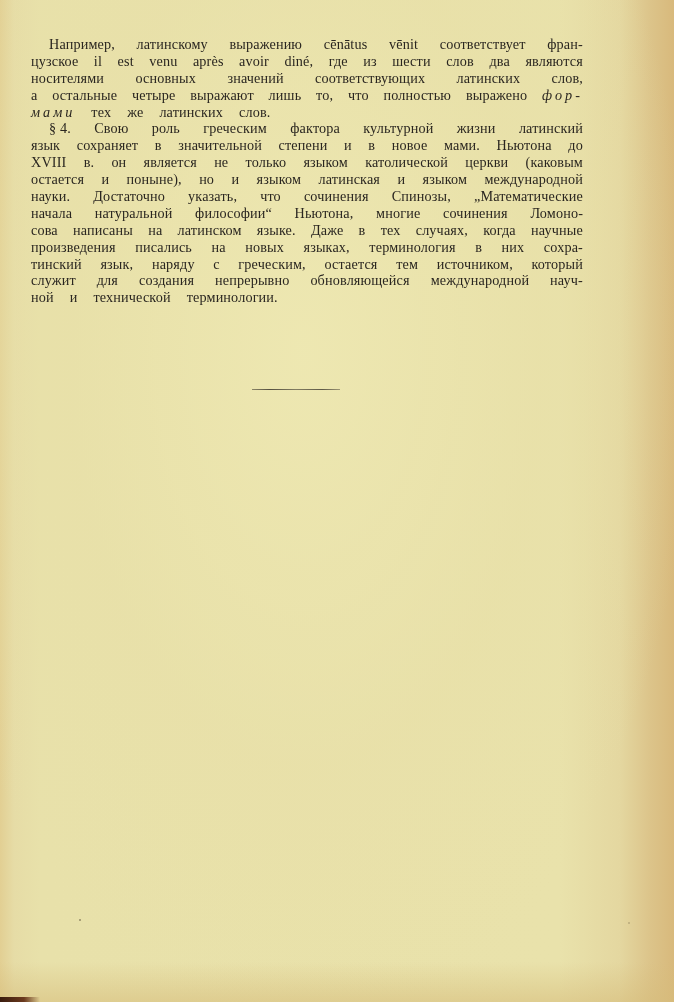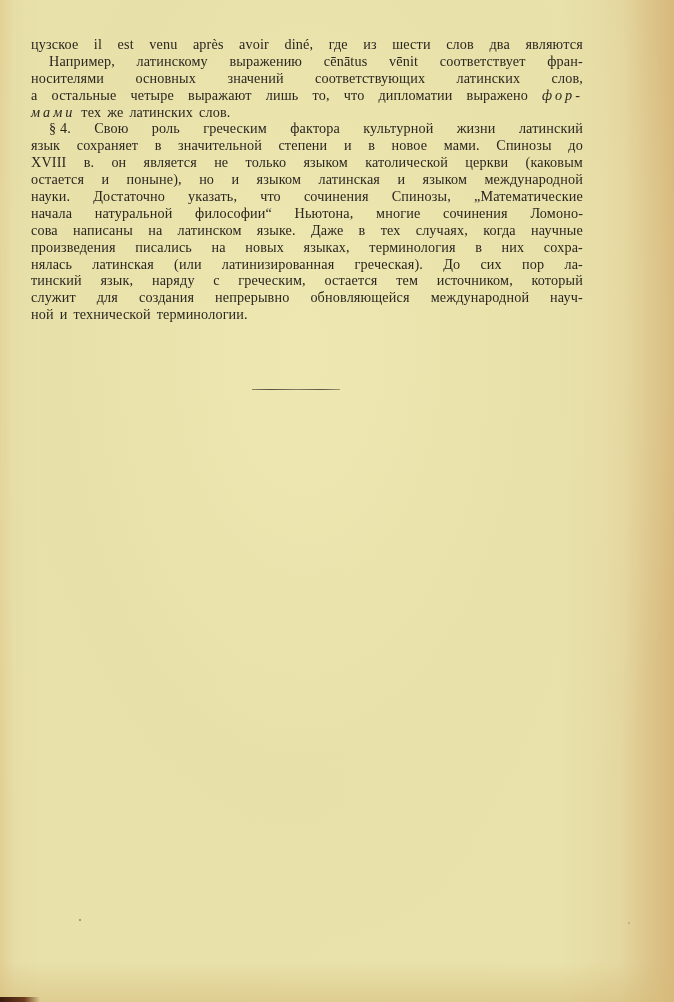--- a/index.html
+++ b/index.html
@@ -68,76 +68,76 @@
     }
     
     .jl {
       display: flex;
       justify-content: space-between;
       white-space: nowrap;
       height: 16.9px;
     }
     .jl.left {
       justify-content: flex-start;
-      gap: 6px;
+      gap: 16px;
     }
     .jl.indented {
       padding-left: 18px;
     }
   </style>
 </head>
 <body>
 
 <div class="page">
   <div class="page-bottom-shade"></div>
   <div class="corner-mark"></div>
 
   <div class="text-block">
 
+    <div class="jl indented">
+        <span>Например,</span>
+        <span>латинскому</span>
+        <span>выражению</span>
+        <span>cēnātus</span>
+        <span>vēnit</span>
+        <span>соответствует</span>
+        <span>фран-</span>
+      </div>
     <div class="jl">
         <span>цузское</span>
         <span>il</span>
         <span>est</span>
         <span>venu</span>
         <span>après</span>
         <span>avoir</span>
         <span>diné,</span>
         <span>где</span>
         <span>из</span>
         <span>шести</span>
         <span>слов</span>
         <span>два</span>
         <span>являются</span>
       </div>
-    <div class="jl indented">
-        <span>Например,</span>
-        <span>латинскому</span>
-        <span>выражению</span>
-        <span>cēnātus</span>
-        <span>vēnit</span>
-        <span>соответствует</span>
-        <span>фран-</span>
-      </div>
     <div class="jl">
         <span>носителями</span>
         <span>основных</span>
         <span>значений</span>
         <span>соответствующих</span>
         <span>латинских</span>
         <span>слов,</span>
       </div>
     <div class="jl">
         <span>а</span>
         <span>остальные</span>
         <span>четыре</span>
         <span>выражают</span>
         <span>лишь</span>
         <span>то,</span>
         <span>что</span>
-        <span>дипломатии</span>
+        <span>полностью</span>
         <span>выражено</span>
         <span class="spaced">фор-</span>
       </div>
     <div class="jl left">
         <span class="spaced">мами</span>
         <span>тех</span>
         <span>же</span>
         <span>латинских</span>
         <span>слов.</span>
       </div>
@@ -155,21 +155,21 @@
     <div class="jl">
         <span>язык</span>
         <span>сохраняет</span>
         <span>в</span>
         <span>значительной</span>
         <span>степени</span>
         <span>и</span>
         <span>в</span>
         <span>новое</span>
         <span>мами.</span>
-        <span>Спинозы</span>
+        <span>Ньютона</span>
         <span>до</span>
       </div>
     <div class="jl">
         <span>XVIII</span>
         <span>в.</span>
         <span>он</span>
         <span>является</span>
         <span>не</span>
         <span>только</span>
         <span>языком</span>
@@ -225,31 +225,20 @@
         <span>писались</span>
         <span>на</span>
         <span>новых</span>
         <span>языках,</span>
         <span>терминология</span>
         <span>в</span>
         <span>них</span>
         <span>сохра-</span>
       </div>
     <div class="jl">
-        <span>нялась</span>
-        <span>латинская</span>
-        <span>(или</span>
-        <span>латинизированная</span>
-        <span>греческая).</span>
-        <span>До</span>
-        <span>сих</span>
-        <span>пор</span>
-        <span>ла-</span>
-      </div>
-    <div class="jl">
         <span>тинский</span>
         <span>язык,</span>
         <span>наряду</span>
         <span>с</span>
         <span>греческим,</span>
         <span>остается</span>
         <span>тем</span>
         <span>источником,</span>
         <span>который</span>
       </div>

